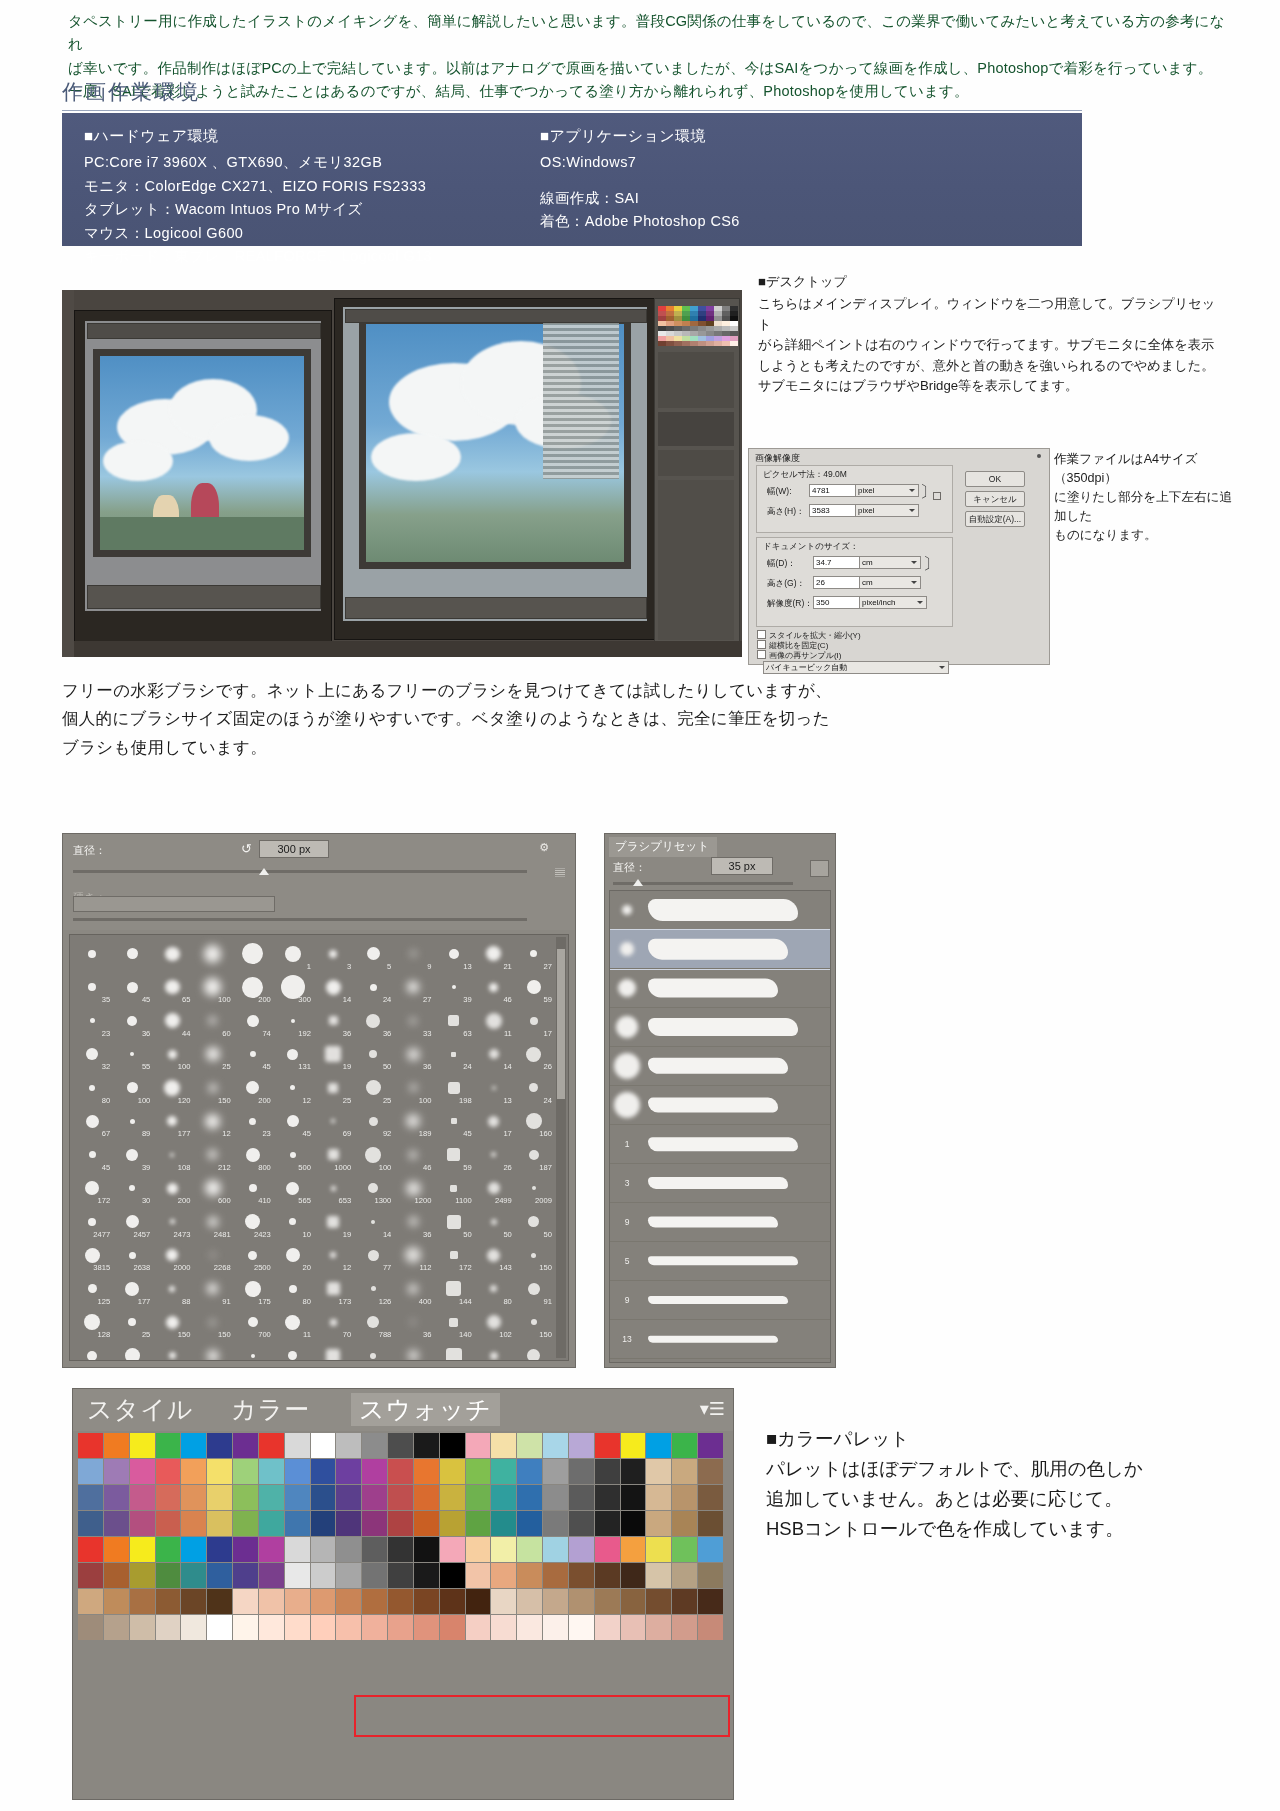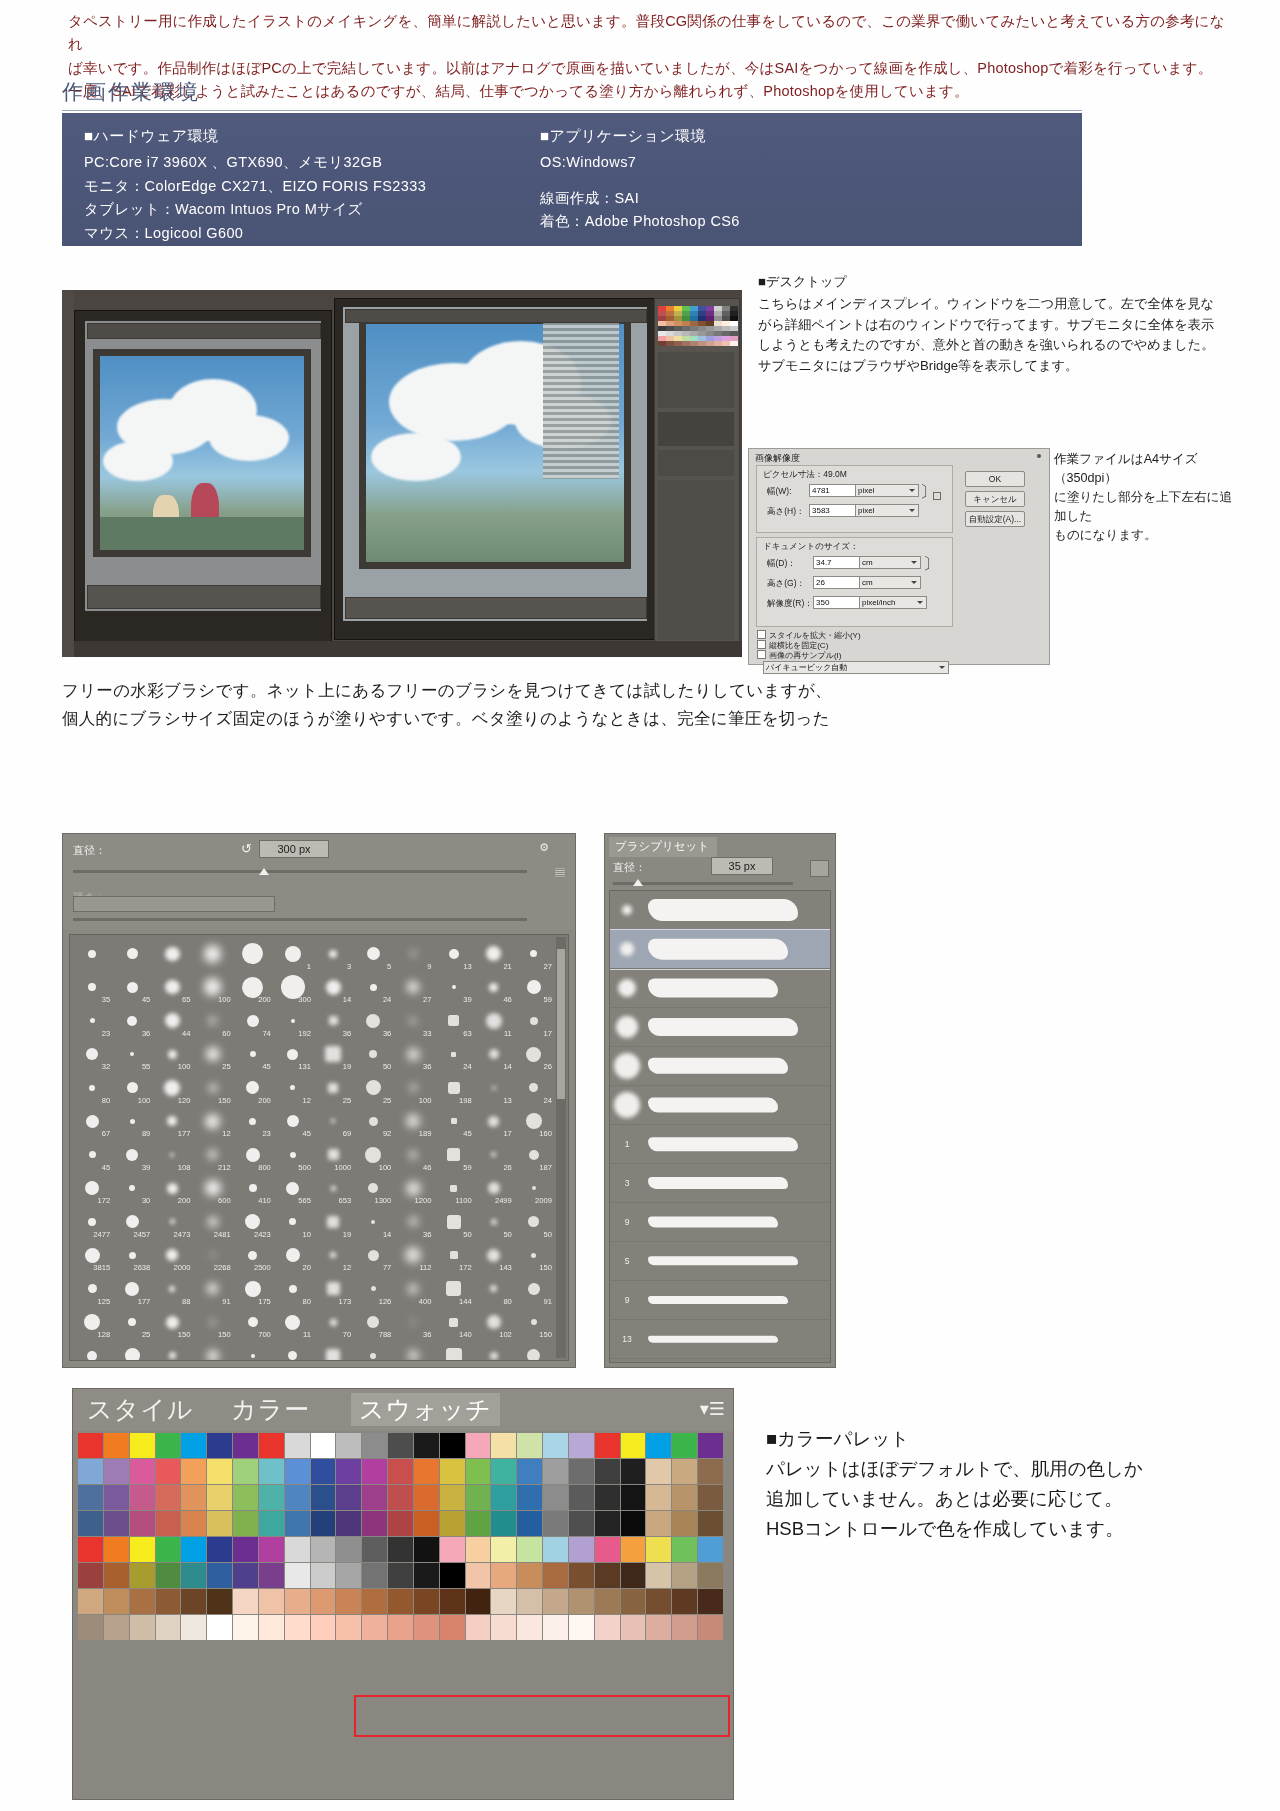--- a/index.html
+++ b/index.html
@@ -23,21 +23,21 @@
   }
 
   
   .intro {
     position: absolute;
     left: 68px;
     top: 10px;
     width: 1160px;
     font-size: 14.5px;
     line-height: 1.62;
-    color: #7f1d1d;
+    color: #14532d;
     letter-spacing: 0.2px;
   }
   .intro p { margin: 0; }
 
   
   .section-heading {
     position: absolute;
     left: 62px;
     top: 78px;
     width: 1020px;
@@ -630,21 +630,21 @@
       <div class="tiny-toolbar" style="left:596px;top:160px;width:76px;height:26px;"></div>
       <div class="tiny-toolbar" style="left:596px;top:190px;width:76px;height:160px;background:#514e49;"></div>
 
       <div style="position:absolute;left:0;bottom:0;width:100%;height:16px;background:#3d3833;"></div>
       <div style="position:absolute;left:0;top:0;width:12px;height:100%;background:#4f4a45;"></div>
     </div>
   </div>
 
   <div class="desk-text">
     <div class="h">■デスクトップ</div>
-    <div>こちらはメインディスプレイ。ウィンドウを二つ用意して。左で全体を見な</div>
+    <div>こちらはメインディスプレイ。ウィンドウを二つ用意して。ブラシプリセット</div>
     <div>がら詳細ペイントは右のウィンドウで行ってます。サブモニタに全体を表示</div>
     <div>しようとも考えたのですが、意外と首の動きを強いられるのでやめました。</div>
     <div>サブモニタにはブラウザやBridge等を表示してます。</div>
   </div>
 
   <div class="dlg">
     <div class="dlg-title">画像解像度</div>
     <div class="dlg-dot"></div>
 
     <div class="dlg-group g1">
@@ -686,20 +686,21 @@
 
   <div class="dlg-note">
     <div>作業ファイルはA4サイズ（350dpi）</div>
     <div>に塗りたし部分を上下左右に追加した</div>
     <div>ものになります。</div>
   </div>
 
   <div class="brush-para">
     <p>フリーの水彩ブラシです。ネット上にあるフリーのブラシを見つけてきては試したりしていますが、</p>
     <p>個人的にブラシサイズ固定のほうが塗りやすいです。ベタ塗りのようなときは、完全に筆圧を切った</p>
+    <p>ブラシも使用しています。</p>
   </div>
 
   <div class="bp">
     <div class="bp-head"></div>
     <div class="bp-lbl" style="left:10px;top:9px;">直径：</div>
     <div class="bp-lbl" style="left:178px;top:7px;font-size:13px;">↺</div>
     <div class="bp-val" style="left:196px;top:6px;width:68px;">300 px</div>
     <div class="bp-gear" style="right:26px;top:7px;">⚙</div>
     <div class="bp-gear" style="right:10px;top:32px;font-size:10px;">▤</div>
     <div class="bp-slider" style="left:10px;top:36px;width:454px;"></div>

